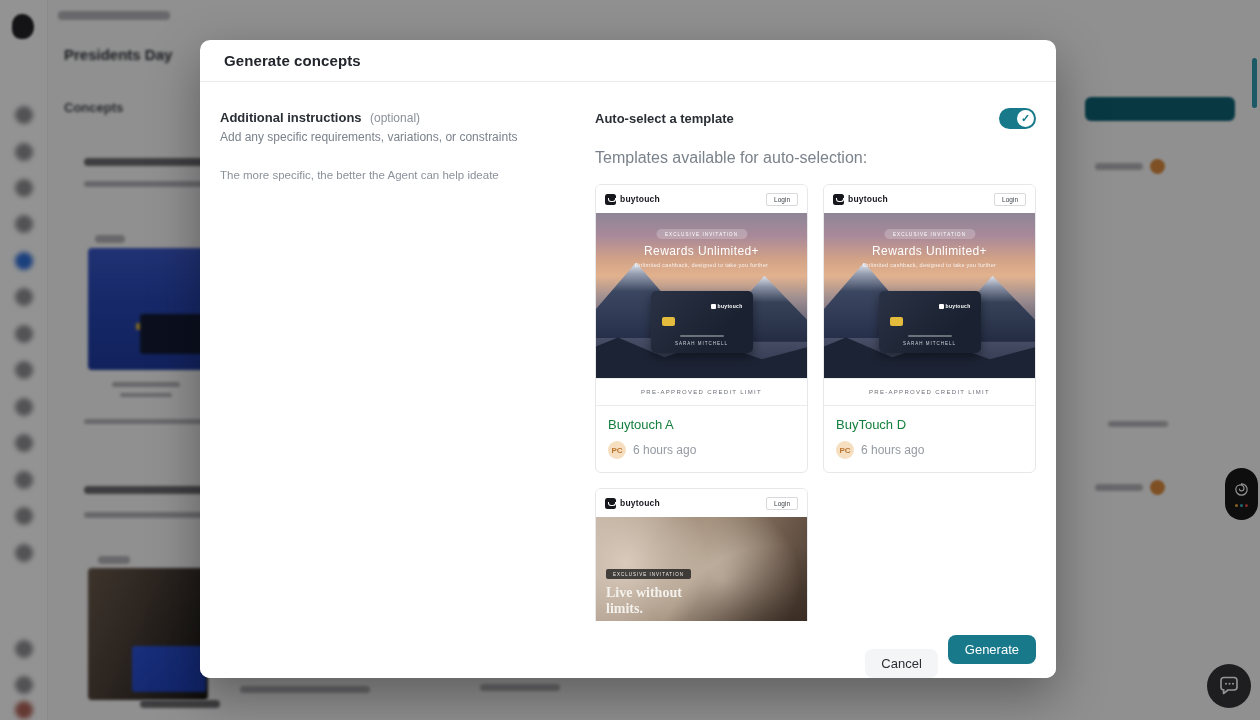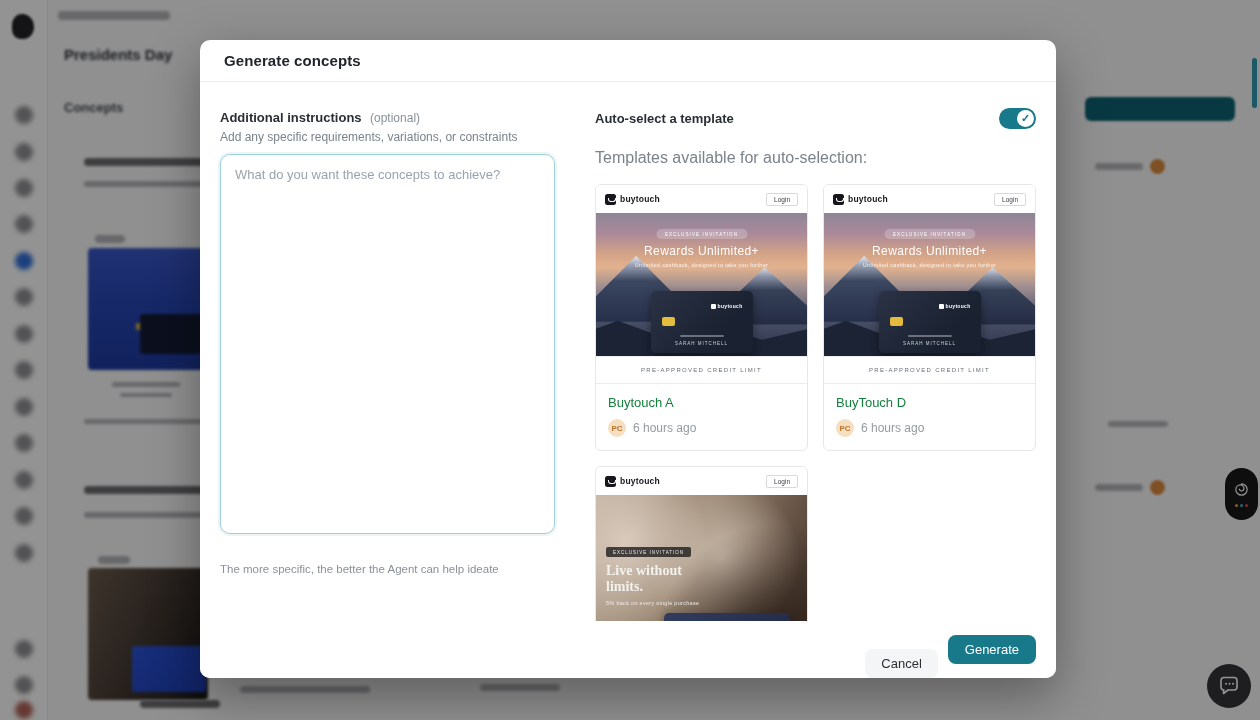--- a/index.html
+++ b/index.html
@@ -69,21 +69,21 @@
   .tpl-grid{ margin-top:17px; display:grid; grid-template-columns:213px 213px; gap:15px; }
 
   .tpl-card{ width:213px; border:1px solid #e7e7e9; border-radius:6px; background:#fff; overflow:hidden; cursor:pointer; }
   .mini-header{ height:28px; display:flex; align-items:center; justify-content:space-between; padding:0 9px; background:#fff; }
   .mini-brand{ display:flex; align-items:center; gap:4px; }
   .mini-logo{ width:11px; height:11px; background:#15171c; border-radius:2.5px; position:relative; }
   .mini-logo::after{ content:""; position:absolute; left:2.5px; bottom:2.5px; width:6px; height:3px; border:1px solid #fff; border-top:none; border-radius:0 0 3px 3px; }
   .mini-brand span{ font-size:8.5px; font-weight:700; color:#15171c; letter-spacing:.2px; }
   .mini-login{ font-size:6.5px; color:#3a3f46; border:1px solid #d9d9dc; border-radius:2px; padding:2px 7px; }
 
-  .hero{ height:143px; position:relative; overflow:hidden;
+  .hero{ height:165px; position:relative; overflow:hidden;
     background:linear-gradient(180deg,#8d8696 0%,#a9899a 14%,#d2a287 28%,#e2b28e 38%,#9d8d90 52%,#4a5068 74%,#2a3248 100%); }
   .peak{ position:absolute; }
   .peak-l{ left:-12%; bottom:24%; width:62%; height:46%;
     background:linear-gradient(180deg,#e6e9f1 0%,#98a0b2 14%,#3b4660 38%,#27304a 100%);
     clip-path:polygon(50% 0,100% 100%,0 100%); }
   .peak-r{ right:-10%; bottom:22%; width:58%; height:40%;
     background:linear-gradient(180deg,#dde1ea 0%,#8b93a6 16%,#364158 40%,#242c44 100%);
     clip-path:polygon(48% 0,100% 100%,0 100%); }
   .ridge{ position:absolute; left:-5%; bottom:0; width:110%; height:30%; background:#1c2334;
     clip-path:polygon(0 45%,14% 18%,34% 58%,54% 26%,76% 62%,100% 32%,100% 100%,0 100%); }
@@ -220,21 +220,20 @@
   </div>
 
   <div class="modal-body">
 
     <div class="col-left">
       <div>
         <span class="lbl">Additional instructions</span>
         <span class="lbl-suffix">(optional)</span>
       </div>
       <div class="sublbl">Add any specific requirements, variations, or constraints</div>
-      <textarea class="instructions" placeholder="What do you want these concepts to achieve?" style=""></textarea>
       <div class="helper">The more specific, the better the Agent can help ideate</div>
     </div>
 
     <div class="col-right">
       <div class="toggle-row">
         <span class="toggle-label">Auto-select a template</span>
         <div class="switch">
           <div class="knob">
             <span>✓</span>
           </div>

